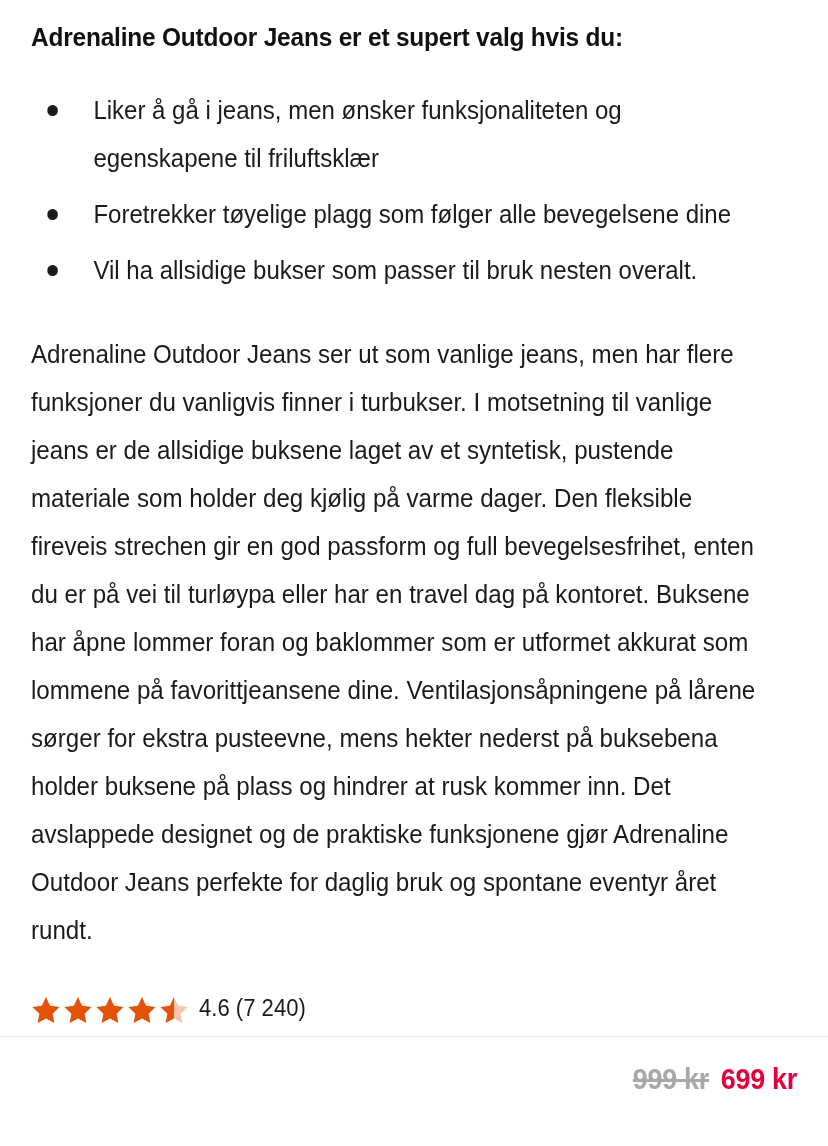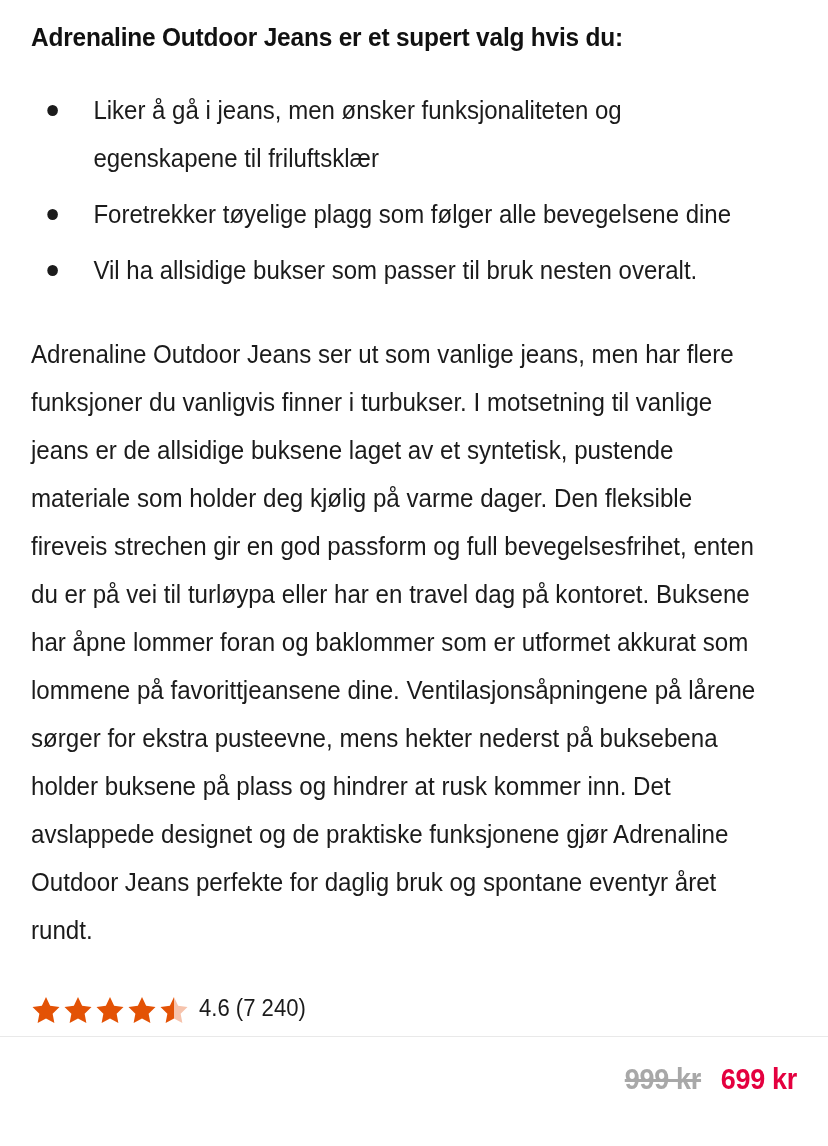--- a/index.html
+++ b/index.html
@@ -117,21 +117,21 @@
     font-weight: 400;
     transform: scaleX(0.96);
     transform-origin: left center;
   }
   .price-block {
     position: absolute;
     right: 31px;
     top: 26px;
     display: flex;
     align-items: baseline;
-    gap: 14px;
+    gap: 6px;
   }
   .price-old {
     font-size: 29px;
     font-weight: 700;
     color: #a8a8a8;
     text-decoration: line-through;
     text-decoration-thickness: 3px;
     letter-spacing: -0.3px;
     transform: scaleX(0.93);
     transform-origin: right center;

